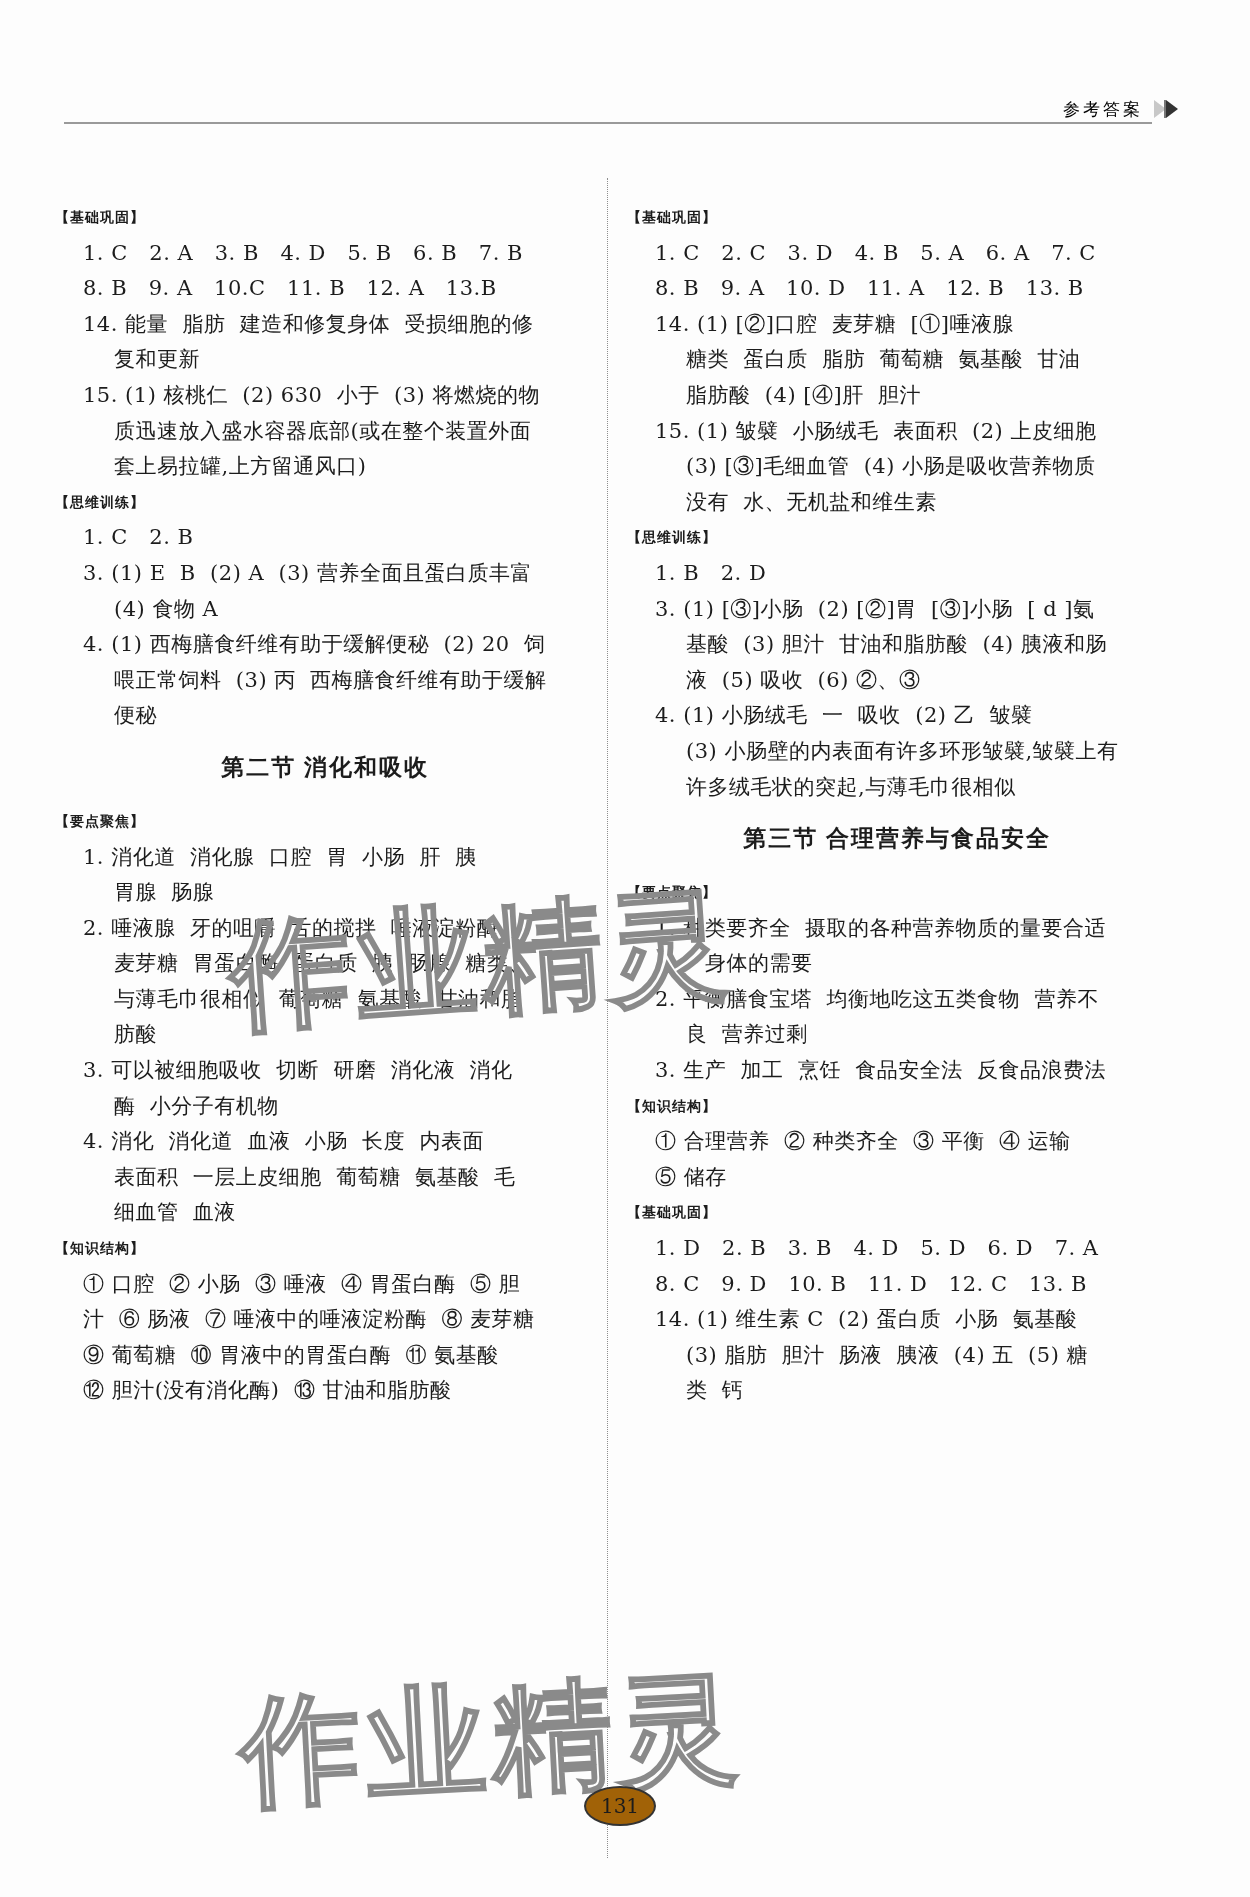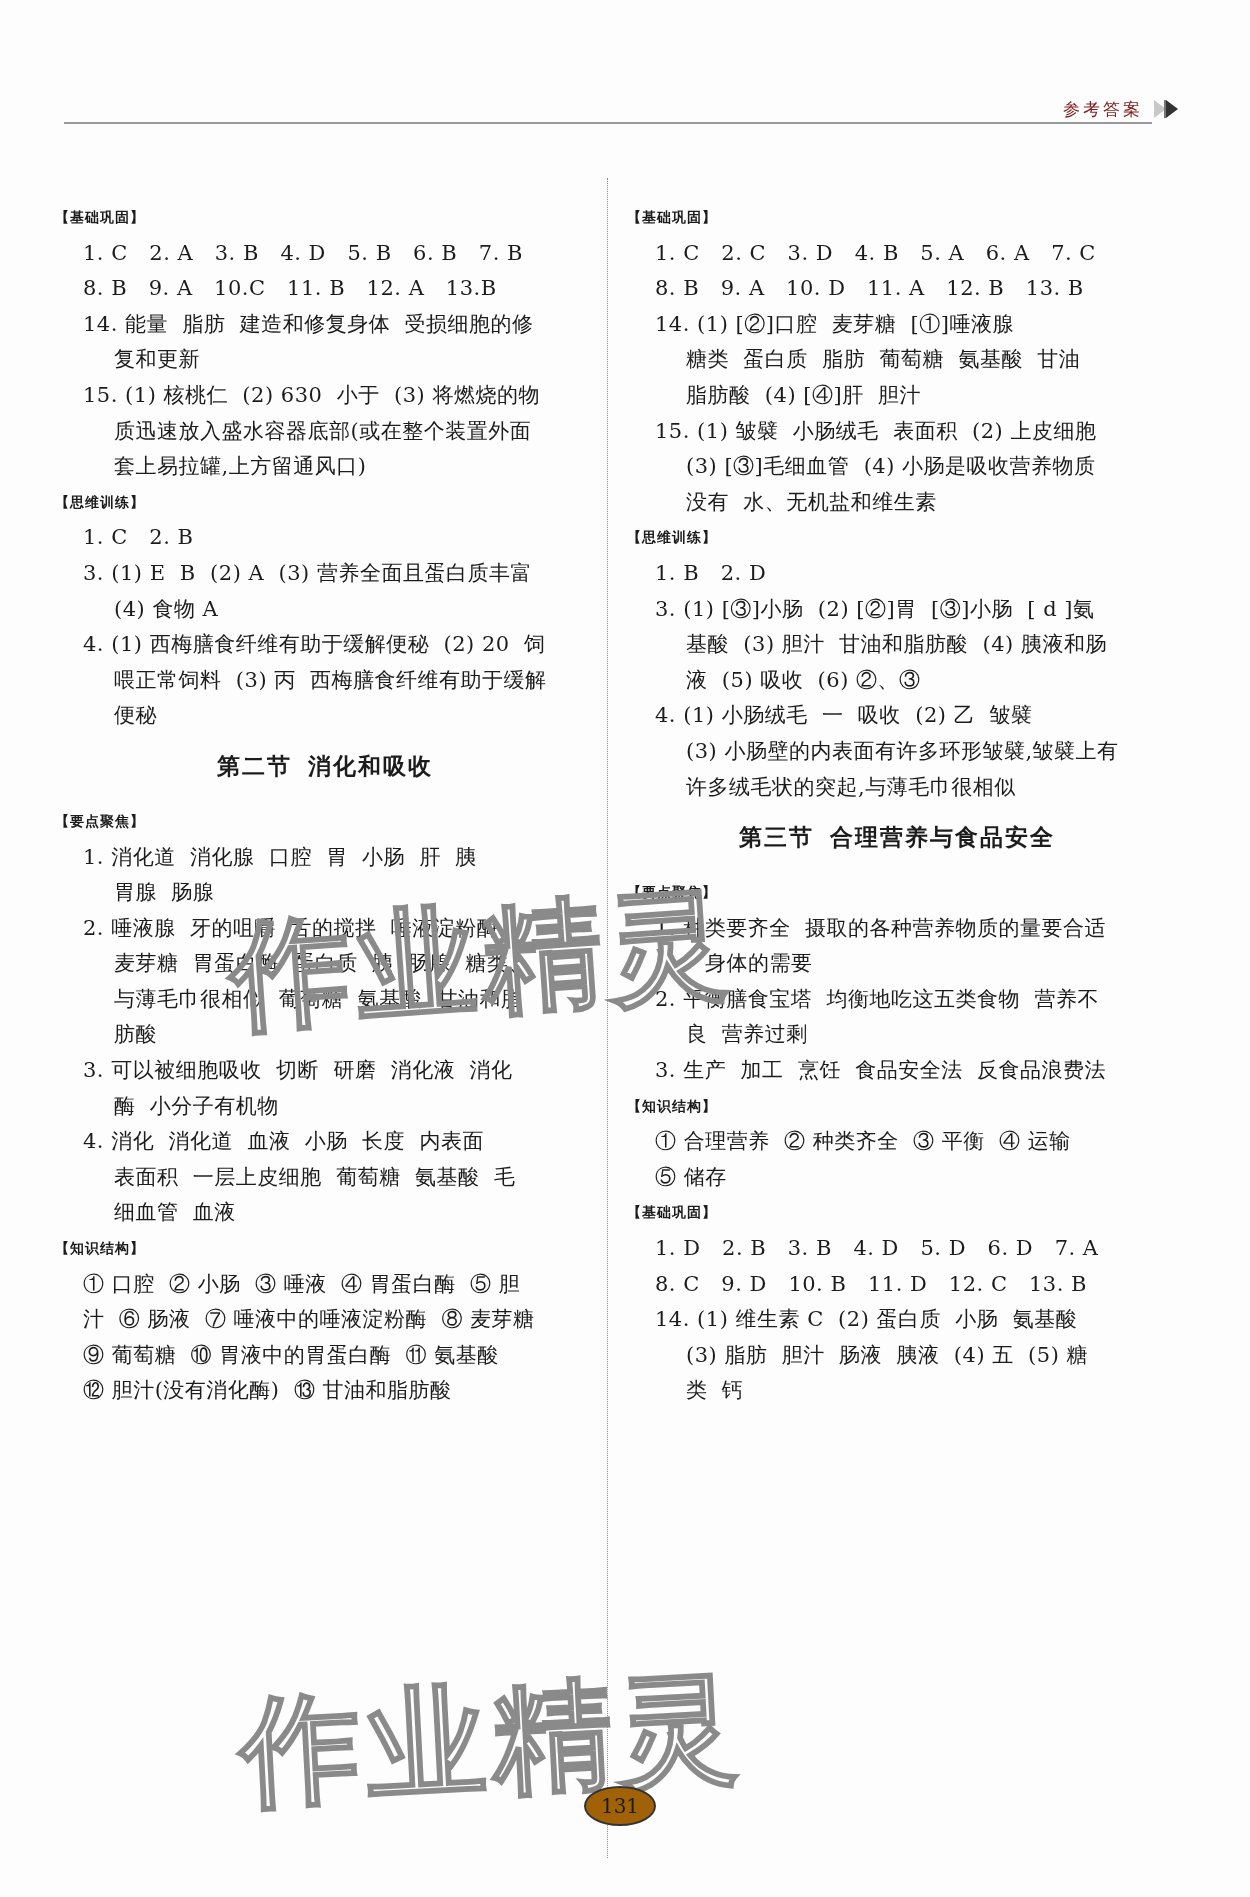--- a/index.html
+++ b/index.html
@@ -2,38 +2,38 @@
 <html><head>
 <meta charset="utf-8">
 <style>
   html, body { margin:0; padding:0; }
   body {
     width:1250px; height:1897px; background:#fdfdfd; position:relative; overflow:hidden;
     font-family:"DejaVu Serif","Liberation Serif",serif; color:#1c1c1c;
   }
   .header { position:absolute; left:0; top:0; width:1250px; height:130px; }
   .header-rule { position:absolute; left:64px; top:122px; width:1088px; height:2px; background:#9a9a9a; }
-  .header-title { position:absolute; left:1063px; top:98px; font-family:"DejaVu Sans","Liberation Sans",sans-serif; font-size:17px; letter-spacing:3px; color:#7f1d1d; }
+  .header-title { position:absolute; left:1063px; top:98px; font-family:"DejaVu Sans","Liberation Sans",sans-serif; font-size:17px; letter-spacing:3px; color:#000000; }
   .header-arrows { position:absolute; left:1152px; top:98px; width:42px; height:22px; }
 
   .divider { position:absolute; left:607px; top:178px; width:0; height:1680px; border-left:1.5px dotted #8e8e8e; }
 
   .col { position:absolute; top:200px; width:540px; }
   .col.left { left:55px; }
   .col.right { left:627px; }
 
   .line { font-size:21px; line-height:35.6px; height:35.6px; white-space:pre; letter-spacing:0.5px;margin-left:28px; }
   .indent { padding-left:31px; }
   .indent2 { padding-left:50px; }
   .heading {
     font-family:"DejaVu Sans","Liberation Sans",sans-serif; font-weight:bold; font-size:14px;
     line-height:35.6px; height:35.6px; letter-spacing:1px;
   }
   .section-title {
-    font-family:Liberation Mono, monospace; font-weight:bold; font-size:23px;
+    font-family:Liberation Serif, serif; font-weight:bold; font-size:23px;
     text-align:center; height:56px; line-height:56px; letter-spacing:2px; margin:6px 0 8px 0;
   }
 
   .watermark { position:absolute; font-family:"DejaVu Sans","Liberation Sans",sans-serif; font-weight:bold;
     color:transparent; -webkit-text-stroke:2px #8a8a8a; letter-spacing:6px; pointer-events:none; }
   .wm1 { left:230px; top:880px; font-size:120px; transform:rotate(-4deg); }
   .wm2 { left:240px; top:1660px; font-size:120px; transform:rotate(-3deg); }
 
   .page-num { position:absolute; left:584px; top:1786px; width:68px; height:36px; border:2px solid #333;
     border-radius:50%; text-align:center; line-height:36px; font-size:20px; background:#a16207; }

